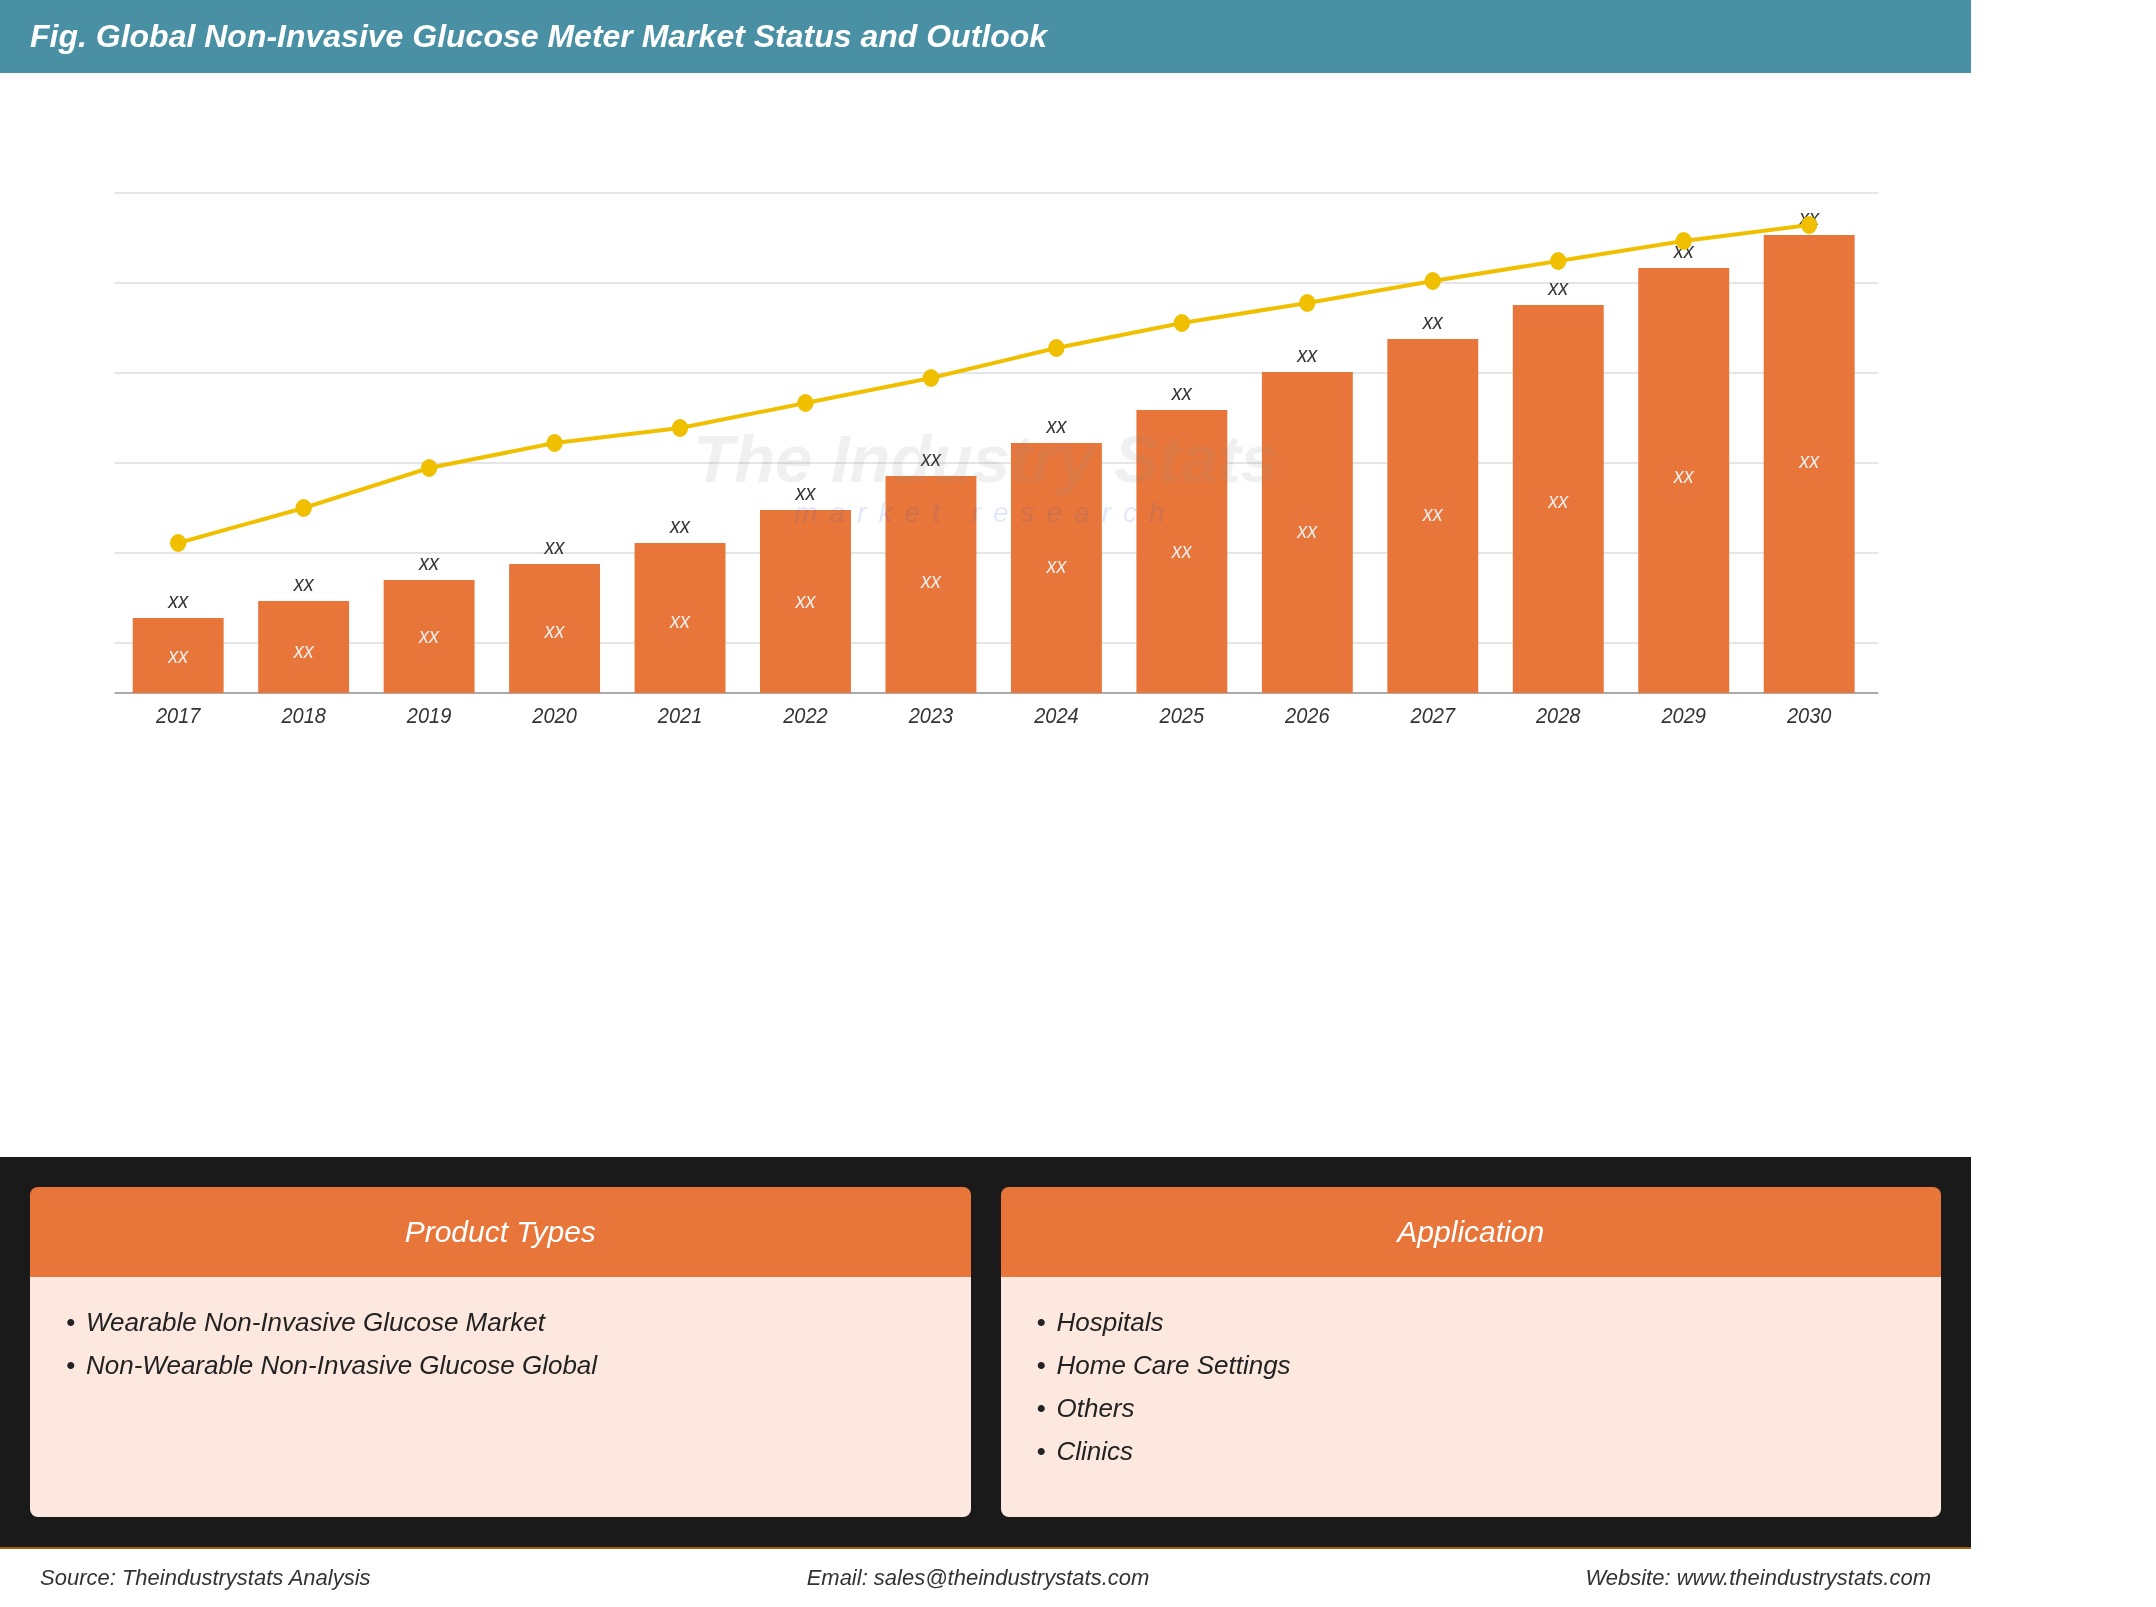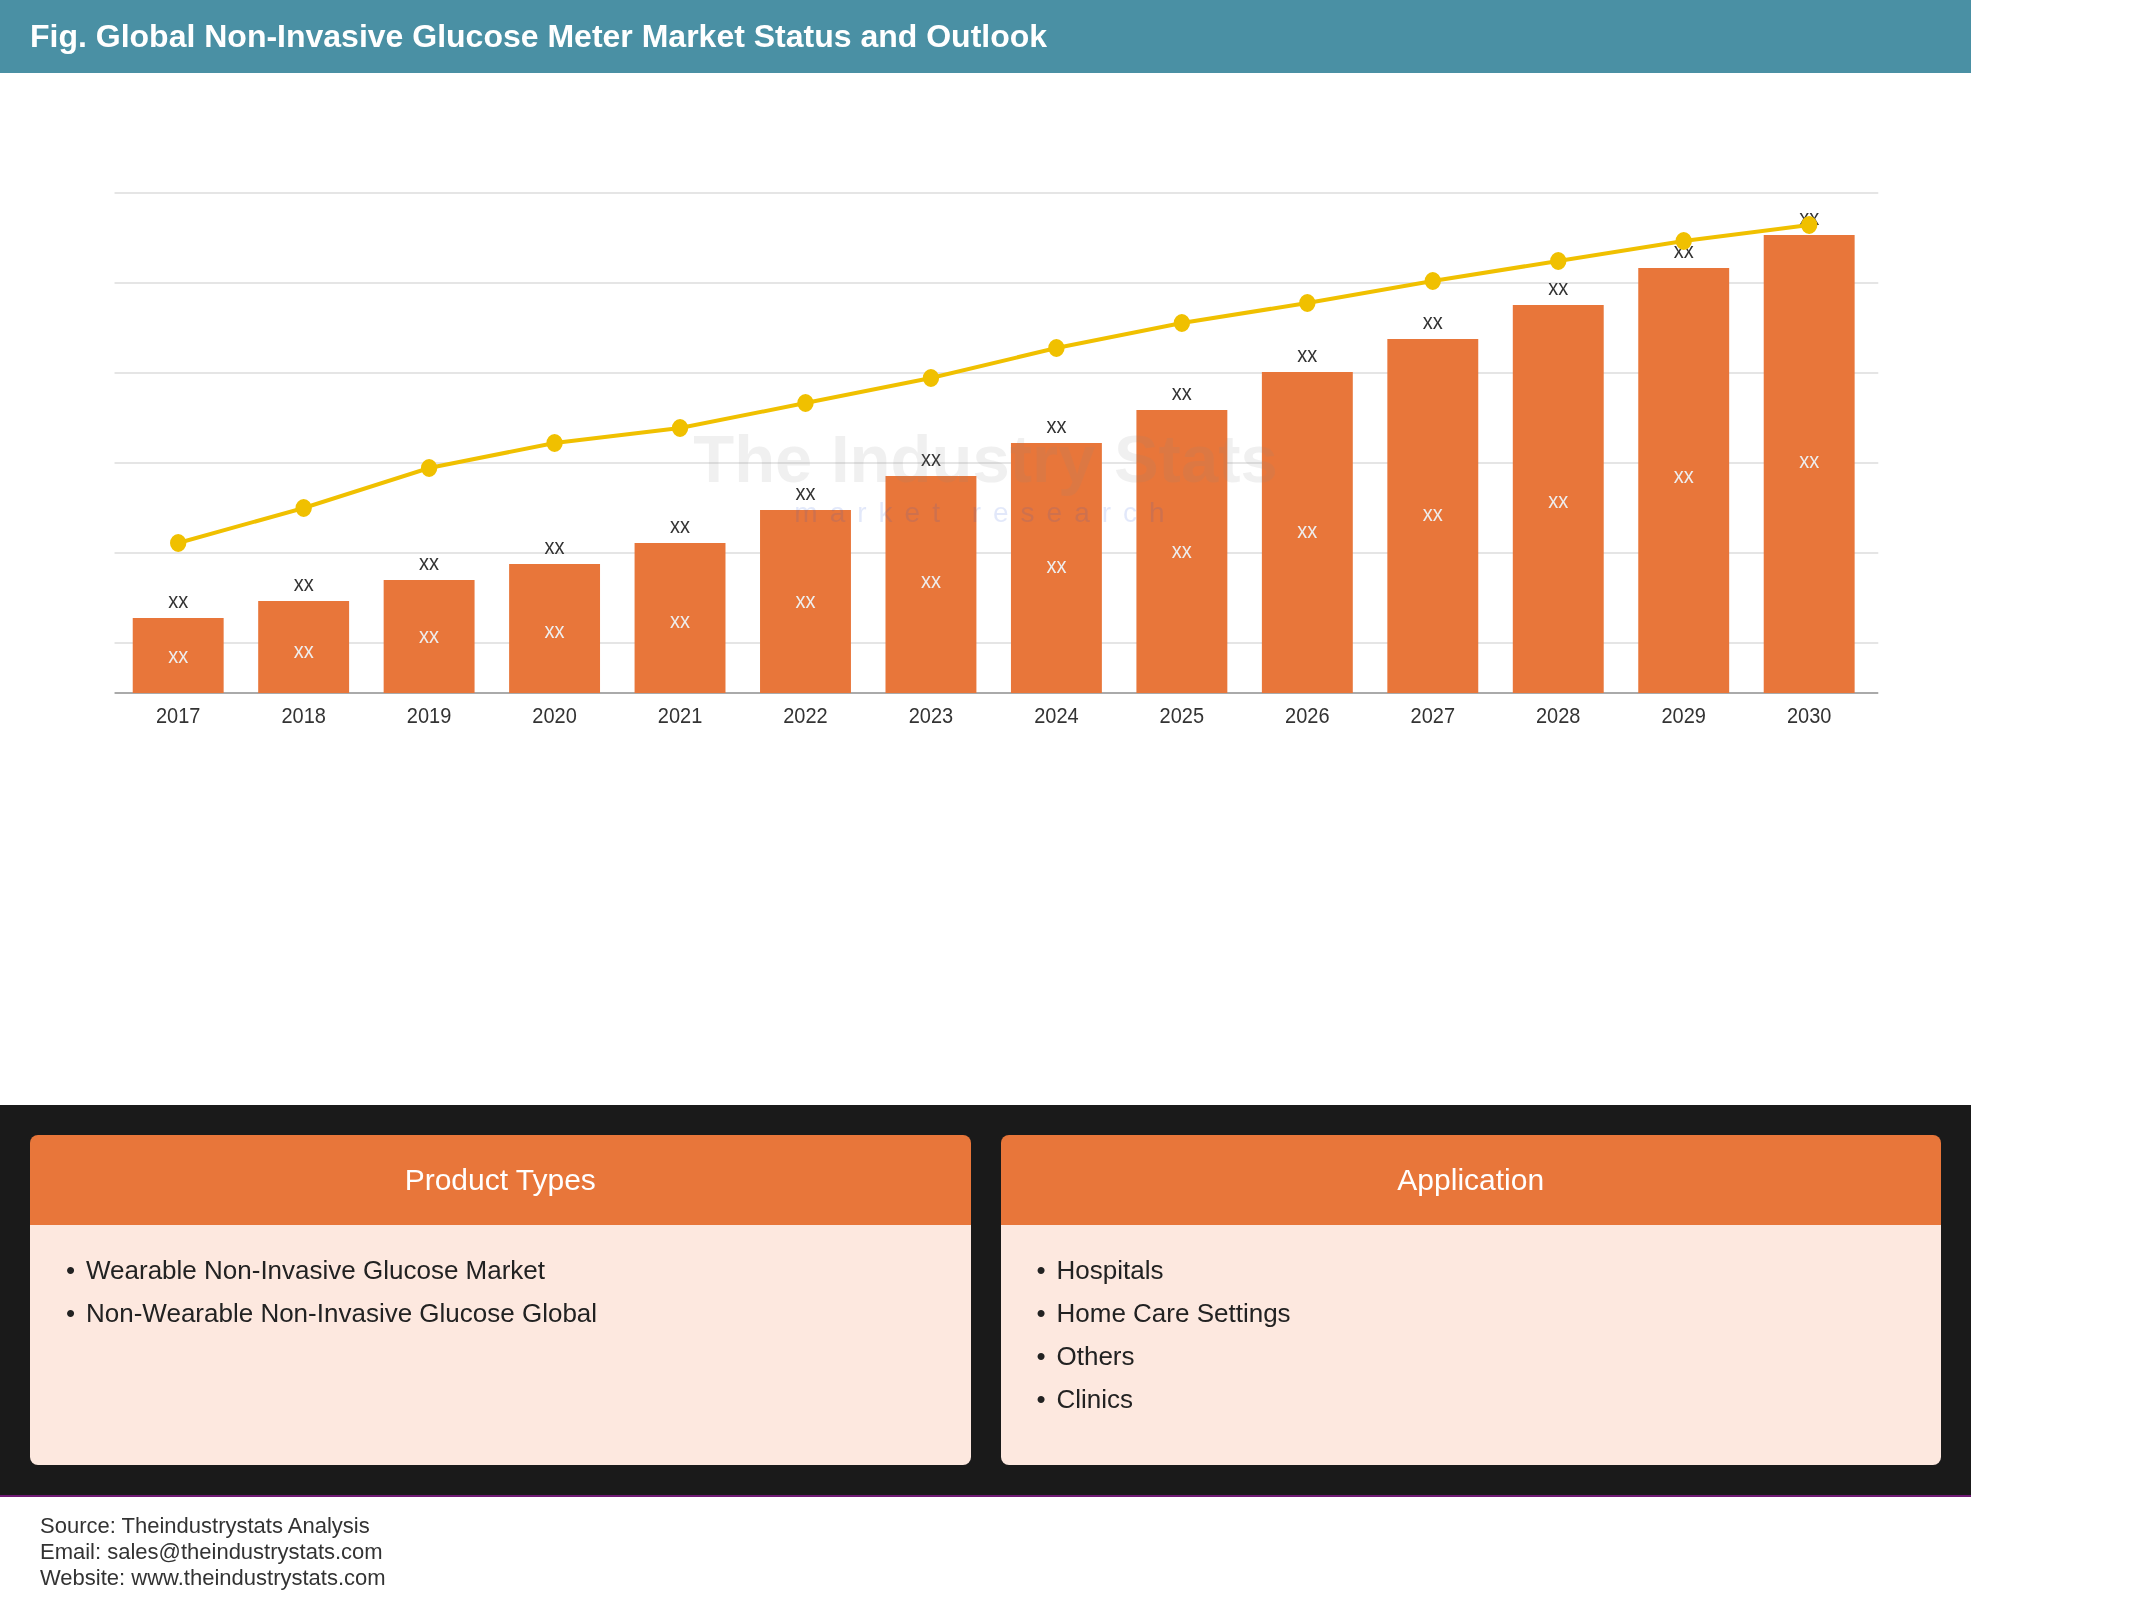--- a/index.html
+++ b/index.html
@@ -10,20 +10,21 @@
       font-family: Arial, sans-serif;
       overflow: hidden;
     }
 
     .main-container {
       width: 1971px;
       height: 1607px;
       background: #fff;
       display: flex;
       flex-direction: column;
+      font-style: italic;
     }
 
     
     .chart-header {
       background: #4a90a4;
       padding: 18px 30px;
       color: white;
       font-size: 32px;
       font-weight: bold;
     }
@@ -134,27 +135,26 @@
     .panel-body ul li::before {
       content: "•";
       position: absolute;
       left: 0;
       font-size: 26px;
     }
 
     
     .footer {
       background: #fff;
-      border-top: 2px solid #701a75;
+      border-top: 2px solid #a16207;
       display: flex;
       justify-content: space-between;
       padding: 16px 40px;
       font-size: 22px;
       color: #333;
-      flex-direction: column;
     }
 
     .footer span {
       font-weight: normal;
     }
 
     .watermark {
       position: absolute;
       top: 50%;
       left: 50%;

